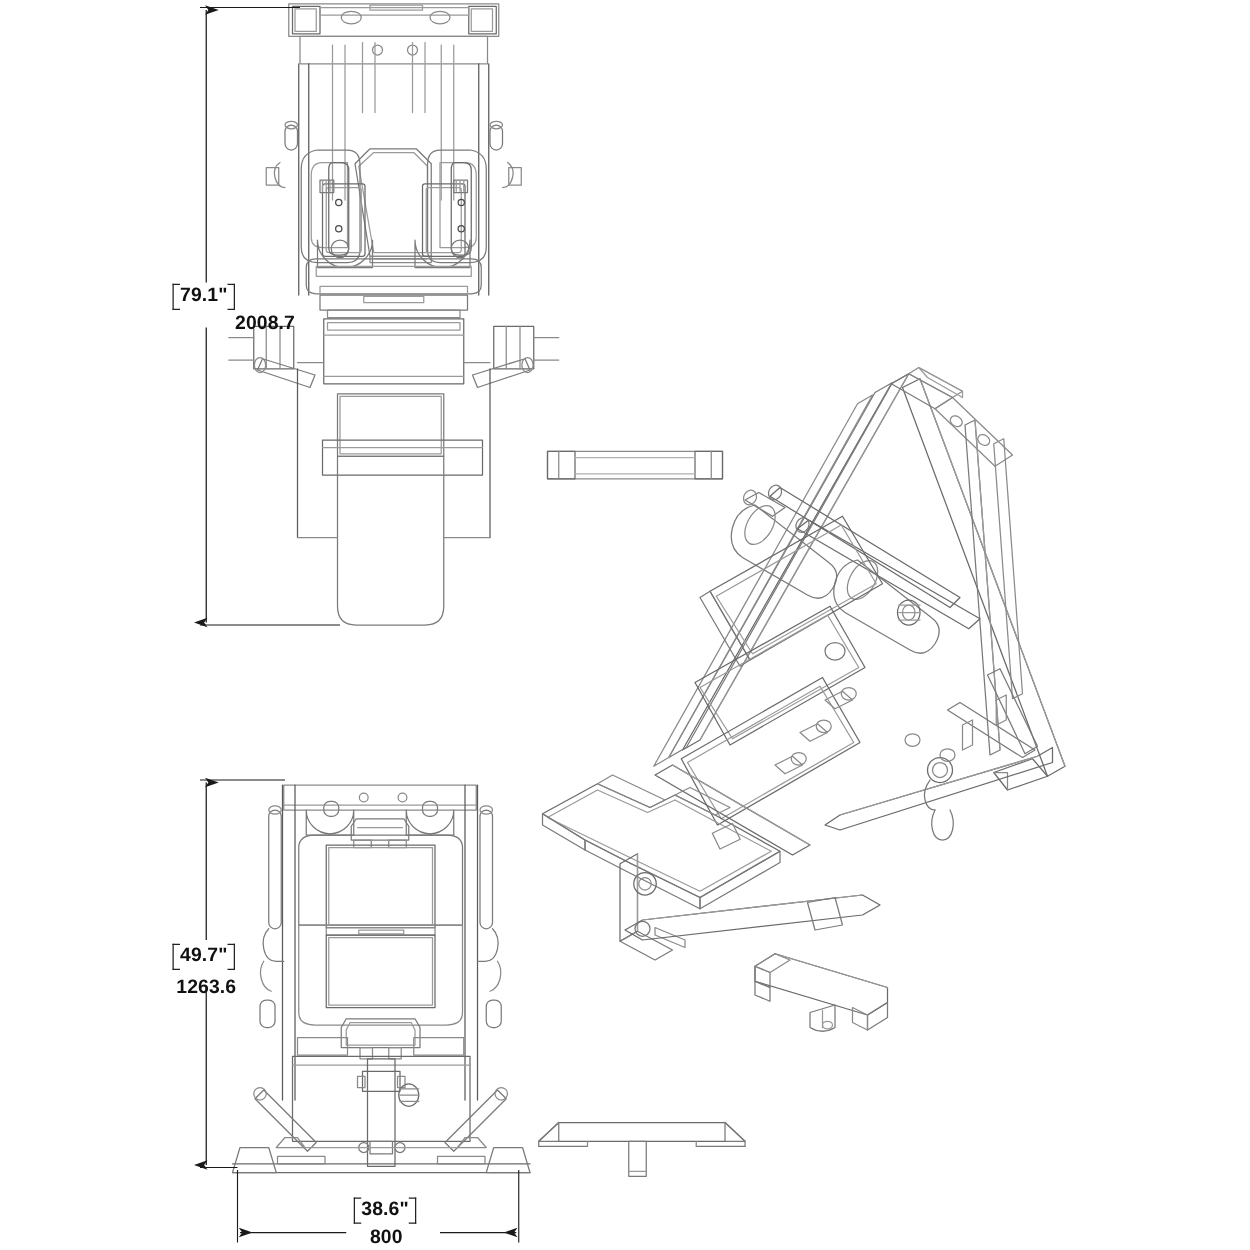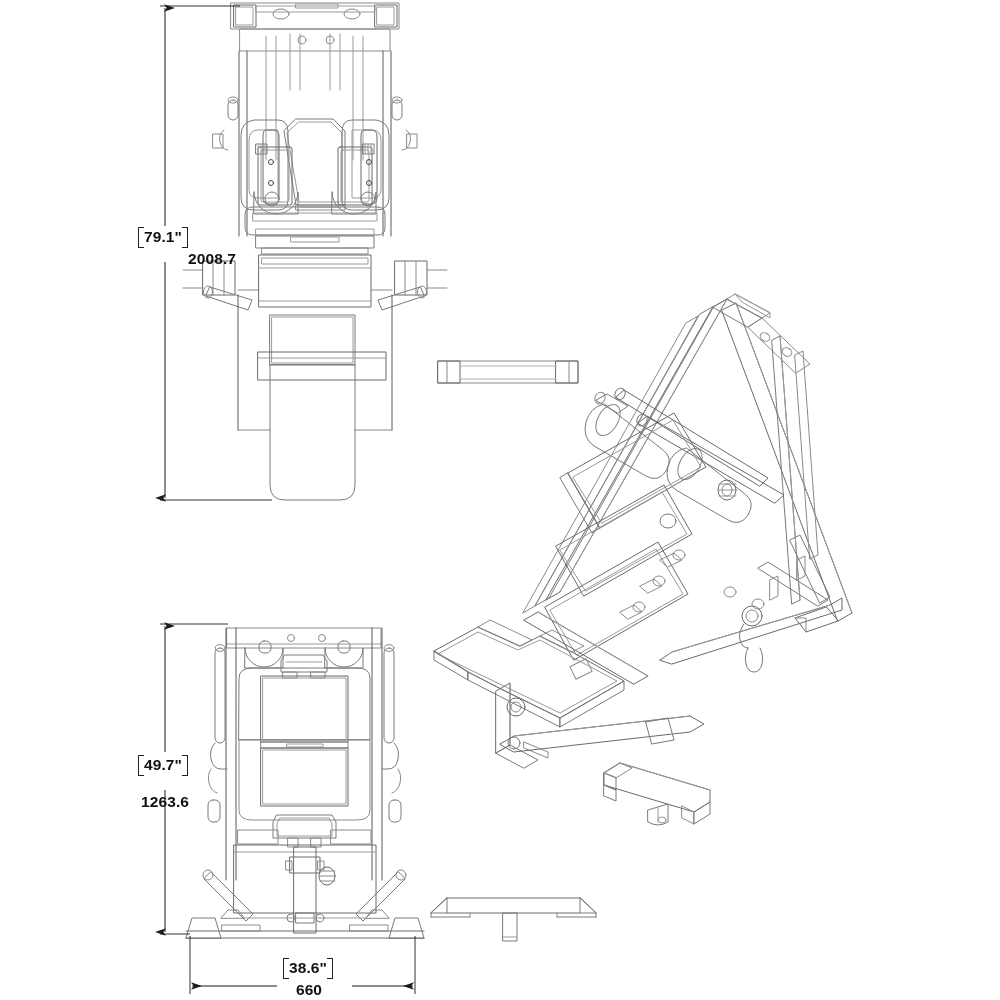--- a/index.html
+++ b/index.html
@@ -405,21 +405,21 @@
   </g>
 </svg>
 
 <div class="dim-label" style="left:138px;top:227px;">
   <div class="dim-imp"><span class="brk">79.1"</span></div>
   <div class="dim-met" style="margin-top:3px;padding-left:3px;margin-left:47px;">2008.7</div>
 </div>
 
 <div class="dim-label" style="left:138px;top:755px;">
   <div class="dim-imp"><span class="brk">49.7"</span></div>
-  <div class="dim-met" style="margin-top:18px;padding-left:3px;">1263.6</div>
+  <div class="dim-met" style="margin-top:6px;padding-left:3px;">1263.6</div>
 </div>
 
 <div class="dim-label" style="left:283px;top:958px;text-align:center;">
   <div class="dim-imp"><span class="brk">38.6"</span></div>
-  <div class="dim-met" style="margin-top:3px;padding-left:2px;">660</div>
+  <div class="dim-met" style="margin-top:3px;padding-left:2px;">800</div>
 </div>
 
 </div>
 
 </body></html>

